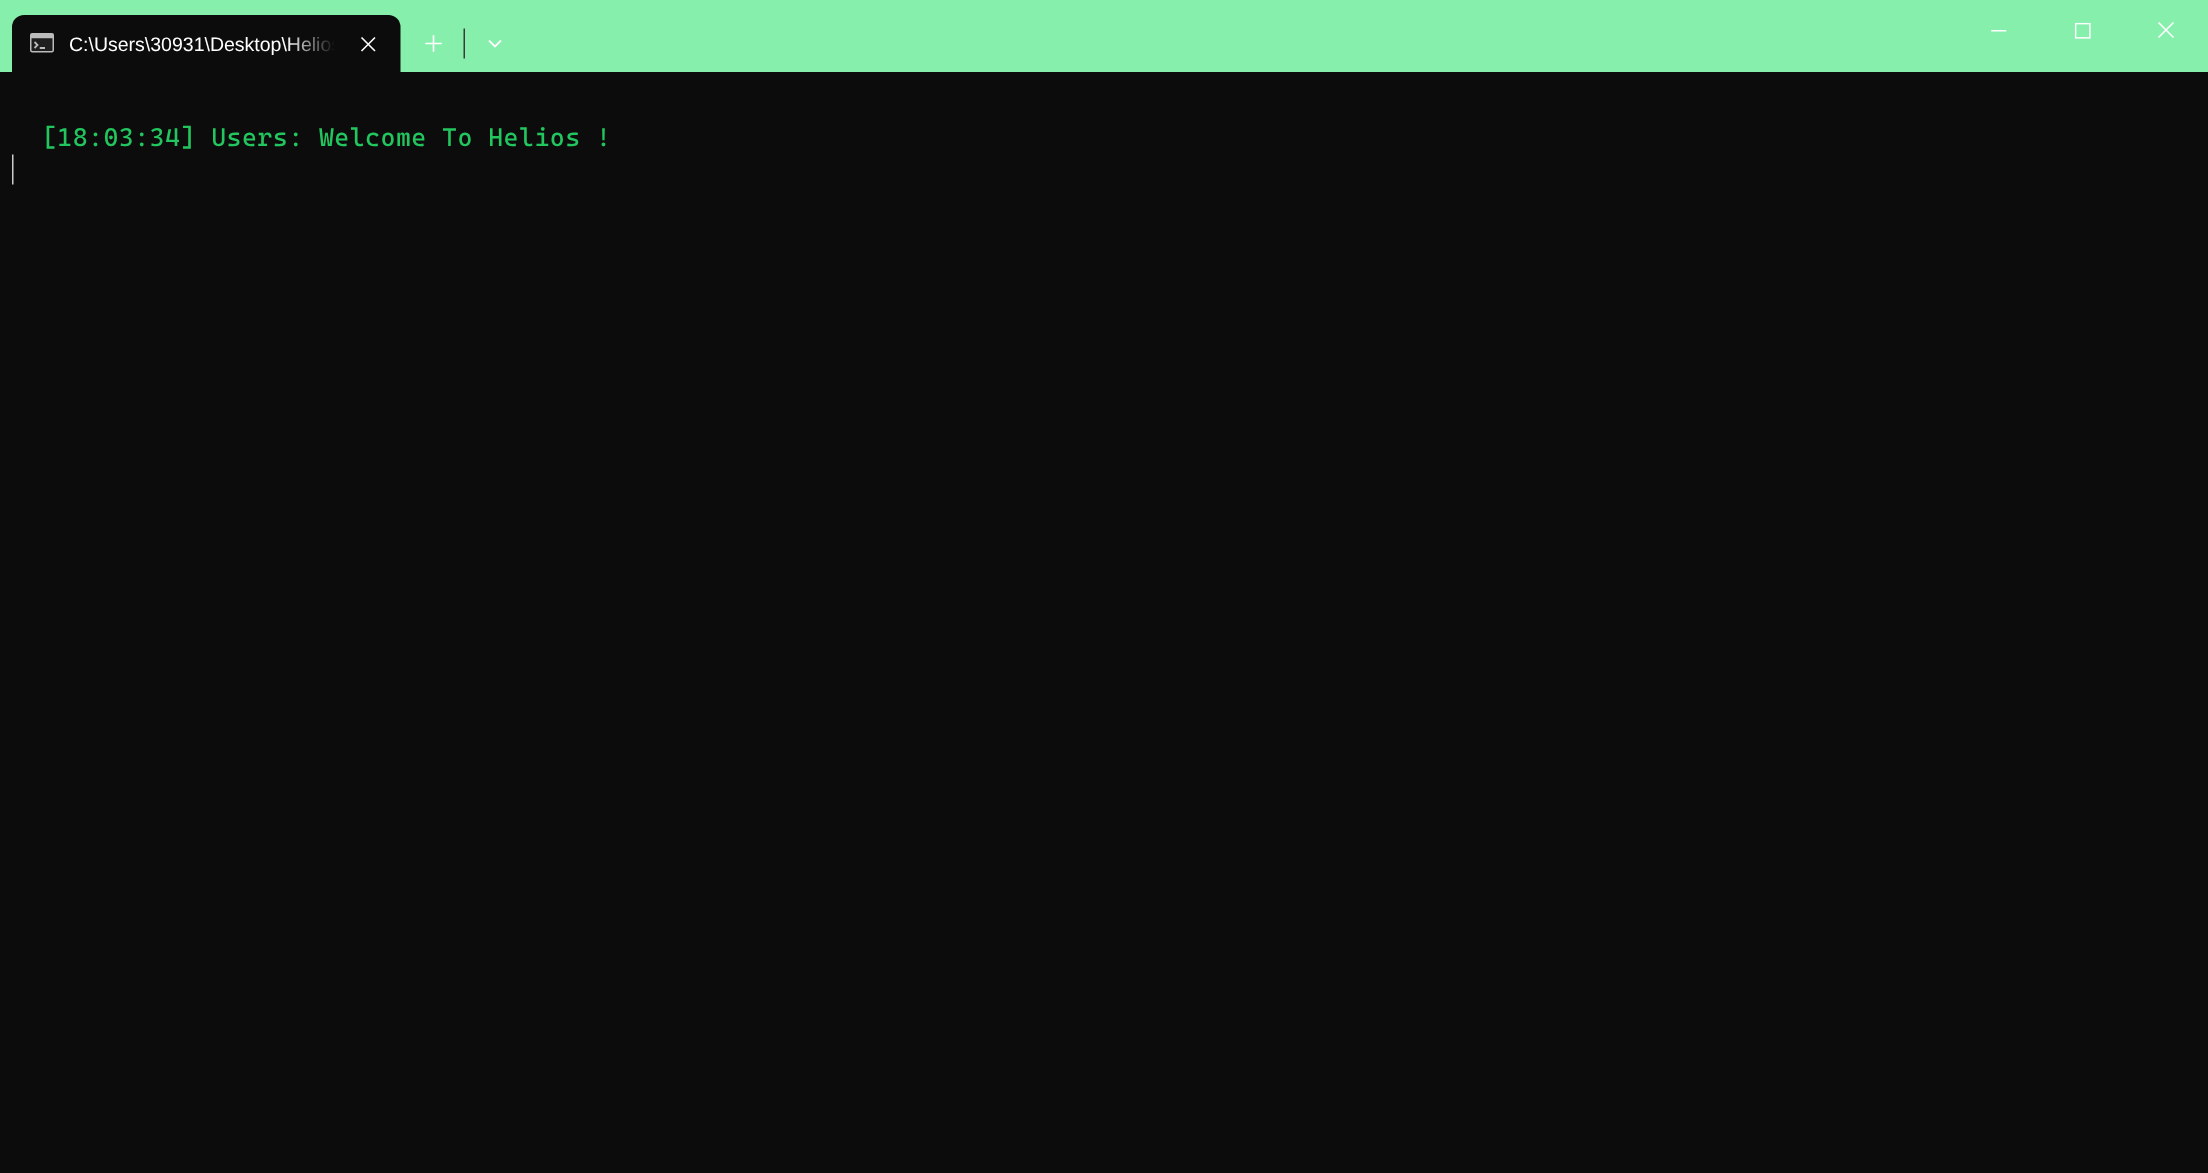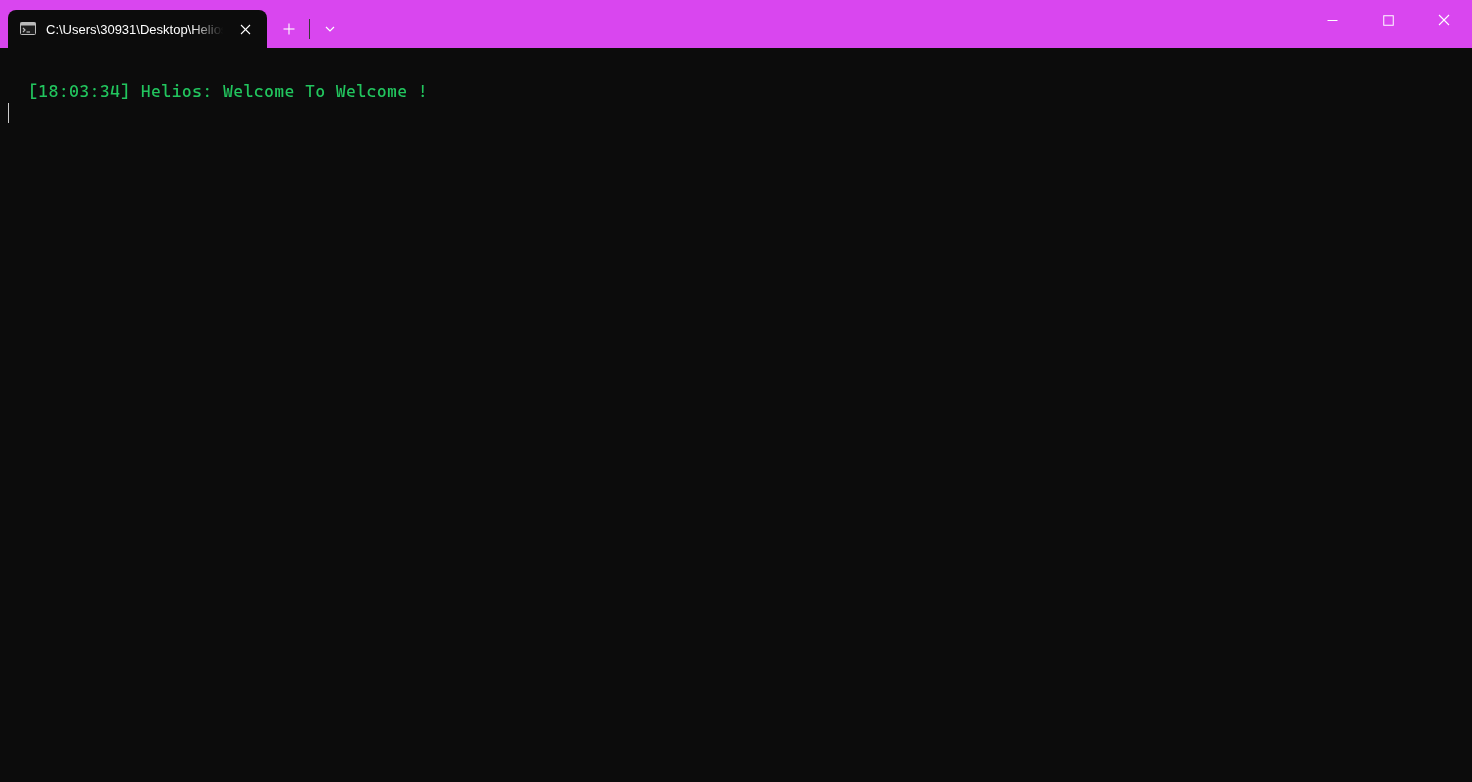--- a/index.html
+++ b/index.html
@@ -9,21 +9,21 @@
     }
     html, body {
       width: 1472px;
       height: 782px;
       overflow: hidden;
       background: #0c0c0c;
       font-family: "Segoe UI", sans-serif;
     }
     .titlebar {
       height: 48px;
-      background: #d946ef;
+      background: #86efac;
       display: flex;
       align-items: flex-start;
       user-select: none;
     }
     .tabs {
       display: flex;
       align-items: flex-end;
       height: 48px;
       padding-left: 8px;
     }
@@ -182,15 +182,15 @@
     <div class="win-btn close">
       <svg width="12" height="12" viewBox="0 0 12 12">
         <line x1="1" y1="1" x2="11" y2="11" stroke="#ffffff" stroke-width="1.1"></line>
         <line x1="11" y1="1" x2="1" y2="11" stroke="#ffffff" stroke-width="1.1"></line>
       </svg>
     </div>
   </div>
 </div>
 
 <div class="terminal">
-  <span class="terminal-line">[18:03:34] Helios: Welcome To Welcome !</span>
+  <span class="terminal-line">[18:03:34] Users: Welcome To Helios !</span>
 <span class="cursor"></span>
 </div>
 
 </body></html>

